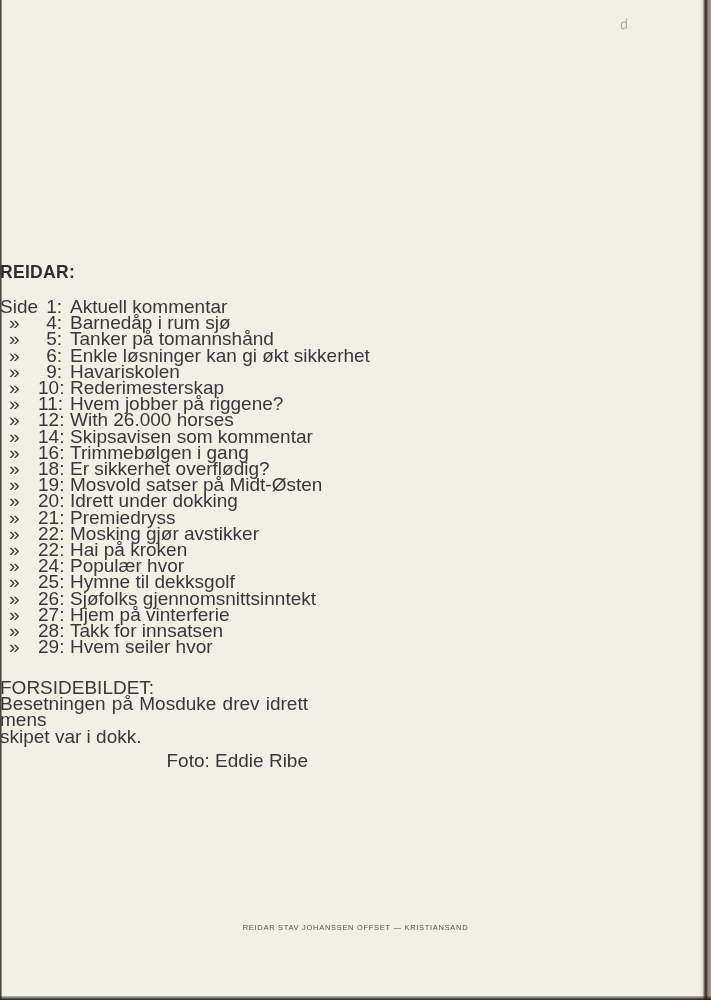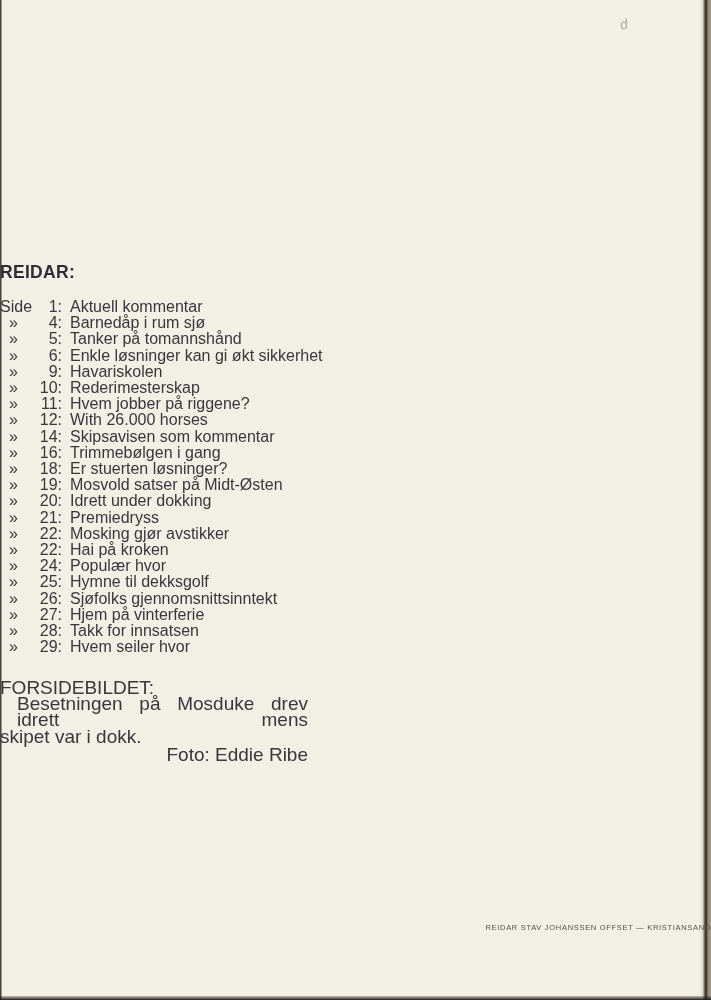--- a/index.html
+++ b/index.html
@@ -54,21 +54,21 @@
     font-size: 17.5px;
     font-weight: bold;
     letter-spacing: 0.3px;
     color: #2e2d35;
     white-space: nowrap;
   }
   .toc {
     position: absolute;
     left: 0; top: 299px;
     width: 308px;
-    font-size: 16px;
+    font-size: 19px;
     line-height: 16.2px;
   }
   .toc-row {
     display: flex;
     white-space: nowrap;
   }
   .toc-marker {
     width: 38px;
     flex: 0 0 38px;
   }
@@ -87,31 +87,30 @@
   .cover {
     position: absolute;
     left: 0; top: 680px;
     width: 308px;
     font-size: 19px;
     line-height: 16.2px;
   }
   .cover-line-justified {
     text-align: justify;
     text-align-last: justify;
-    padding-left: 17px;
   }
   .cover-credit {
     text-align: right;
-    margin-top: 2px;
+    margin-top: 8px;
   }
   .footer {
     position: absolute;
     left: 0; top: 923px;
     width: 711px;
-    text-align: right;
+    text-align: center;
     font-size: 7.5px;
     letter-spacing: 0.7px;
     color: #56524a;
   }
 </style>
 </head>
 <body>
 
 <div class="edge-left"></div>
 <div class="edge-right"></div>
@@ -168,21 +167,21 @@
       <span class="toc-title">Skipsavisen som kommentar</span>
     </div>
     <div class="toc-row">
       <span class="toc-marker ditto">»</span>
       <span class="toc-page">16:</span>
       <span class="toc-title">Trimmebølgen i gang</span>
     </div>
     <div class="toc-row">
       <span class="toc-marker ditto">»</span>
       <span class="toc-page">18:</span>
-      <span class="toc-title">Er stuerten løsninger?</span>
+      <span class="toc-title">Er sikkerhet overflødig?</span>
     </div>
     <div class="toc-row">
       <span class="toc-marker ditto">»</span>
       <span class="toc-page">19:</span>
       <span class="toc-title">Mosvold satser på Midt-Østen</span>
     </div>
     <div class="toc-row">
       <span class="toc-marker ditto">»</span>
       <span class="toc-page">20:</span>
       <span class="toc-title">Idrett under dokking</span>

